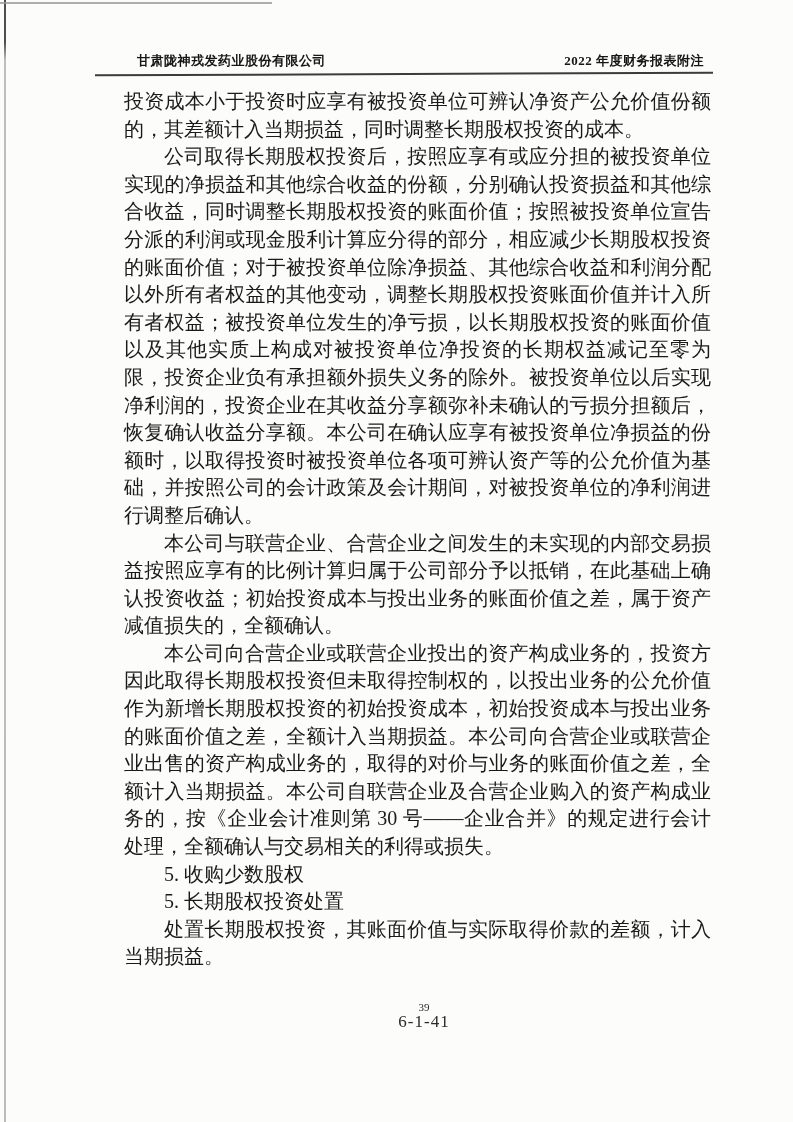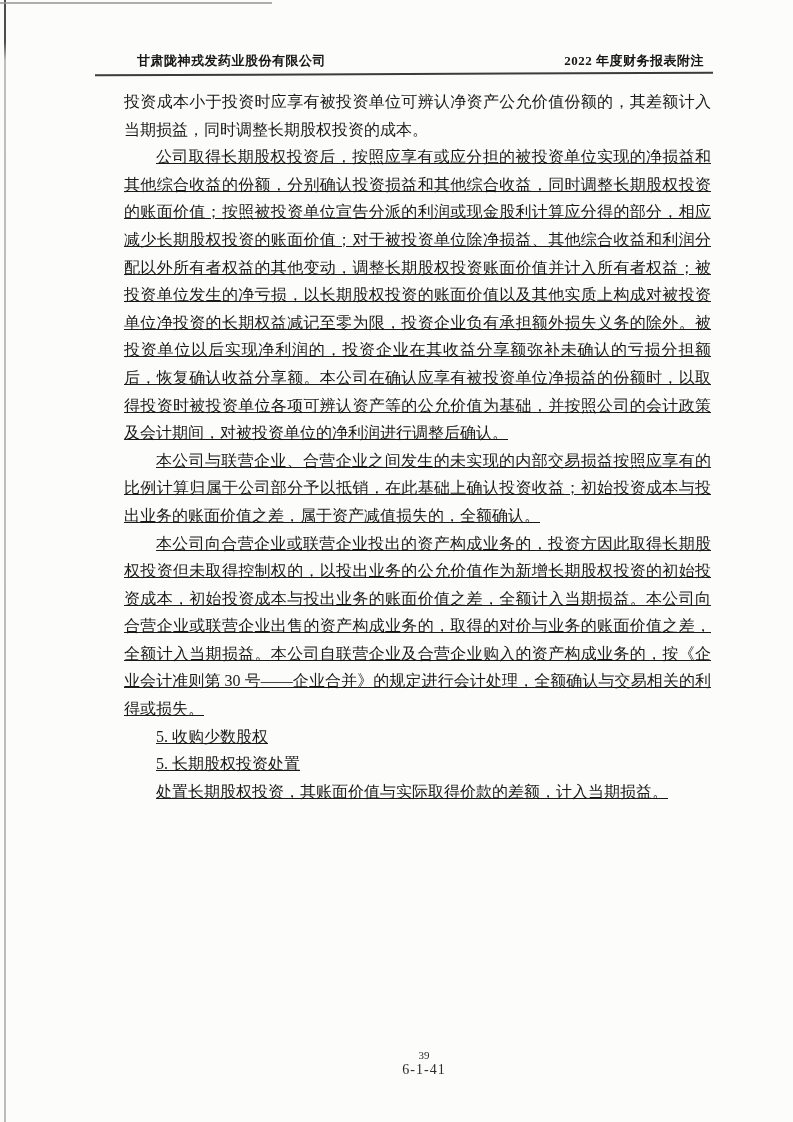--- a/index.html
+++ b/index.html
@@ -32,34 +32,34 @@
     font-size:13px;font-weight:600;letter-spacing:.5px;color:#161616;
     filter:blur(.25px);
   }
   .header-rule{
     position:absolute;left:95px;top:73px;width:618px;height:2px;
     background:#3c3c3c;transform:rotate(-0.25deg);
   }
   
   .doc-body{
     position:absolute;left:124px;top:88px;width:587px;
-    font-size:16px;line-height:27.6px;
+    font-size:20px;line-height:27.6px;
     text-align:justify;
     color:#1a1a1a;
     filter:blur(.25px);
   }
   .doc-body p{margin:0;}
-  .doc-body p.indent{text-indent:2em;text-decoration:underline;}
+  .doc-body p.indent{text-indent:2em;}
   
   .footer{
-    position:absolute;left:374px;top:1050px;width:100px;
+    position:absolute;left:374px;top:1002px;width:100px;
     text-align:center;color:#2a2a2a;filter:blur(.2px);
   }
   .footer .pg-small{font-size:11px;line-height:11px;display:block;}
-  .footer .pg-large{font-size:14px;line-height:17px;display:block;letter-spacing:1px;}
+  .footer .pg-large{font-size:17px;line-height:17px;display:block;letter-spacing:1px;}
 </style>
 </head>
 <body>
 
 <div class="page">
 
   <div class="edge-line-left"></div>
   <div class="top-scan-line"></div>
 
   <div class="header">

